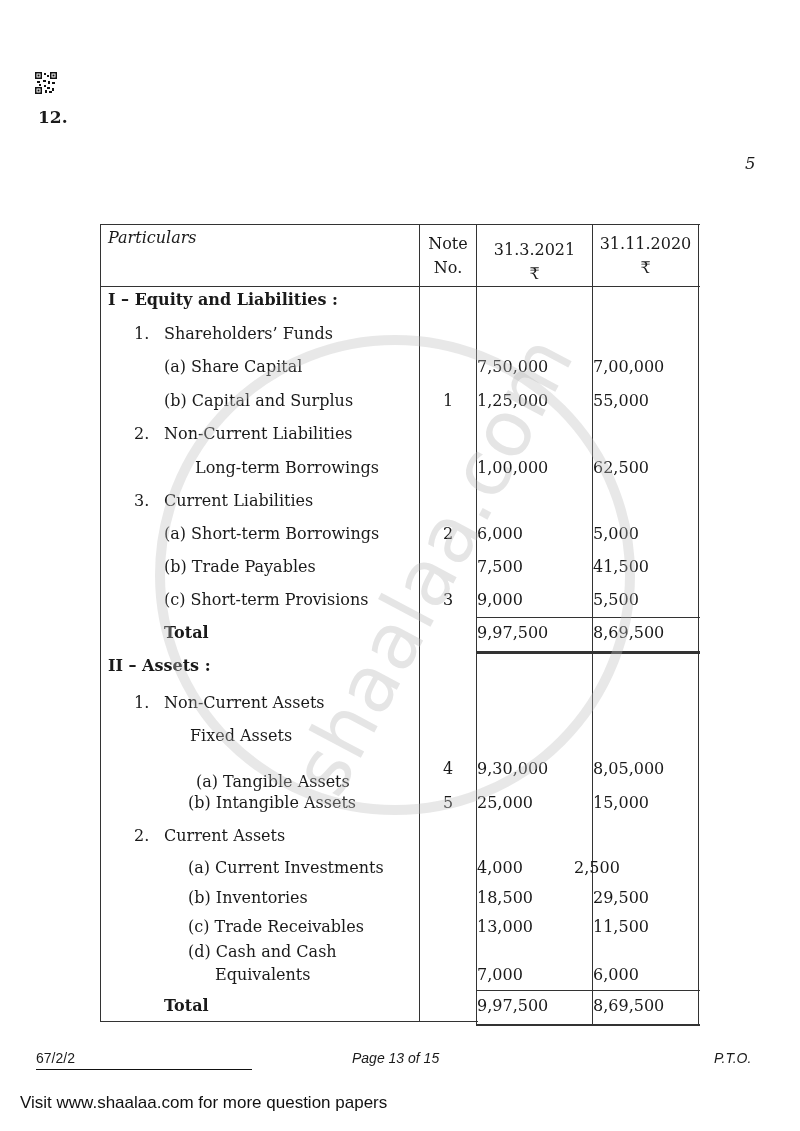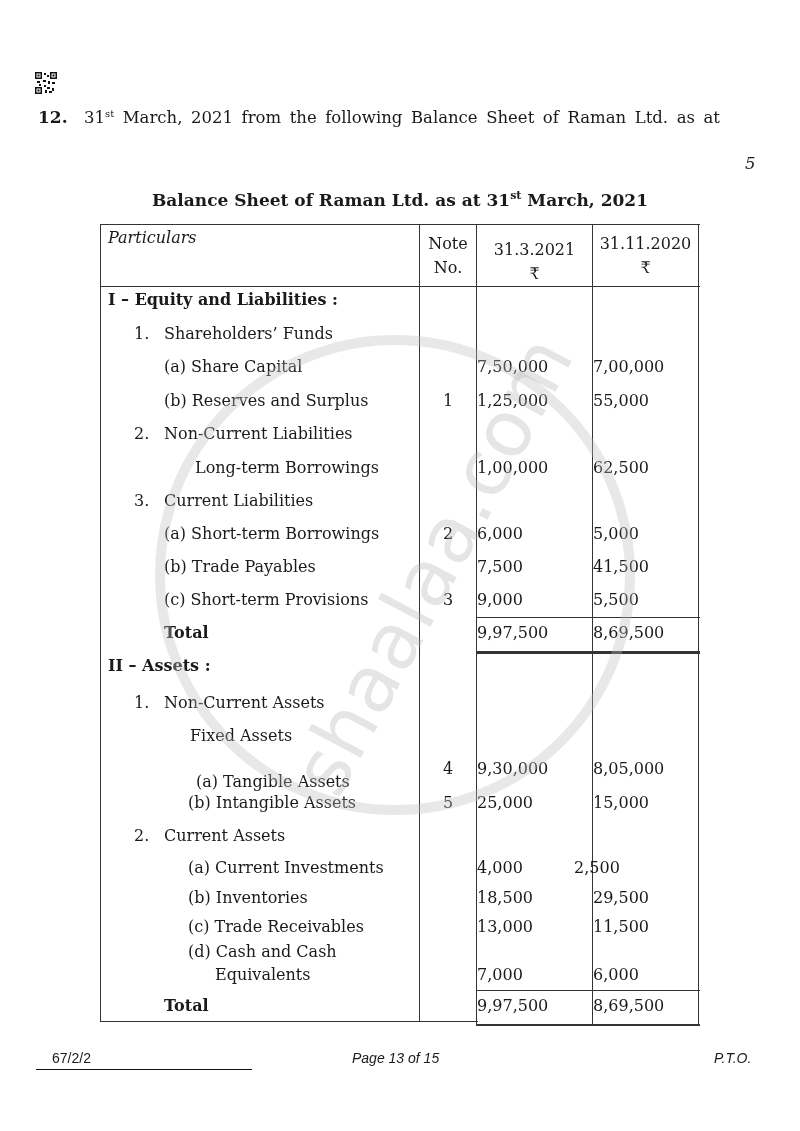--- a/index.html
+++ b/index.html
@@ -25,21 +25,21 @@
   .num { text-align: left; }
   .bold { font-weight: bold; }
   .center { text-align: center; }
 
   .watermark-ring { position: absolute; left: 155px; top: 335px; width: 480px; height: 480px;
                     border: 10px solid rgba(190,190,190,0.35); border-radius: 50%; box-sizing: border-box; pointer-events: none; }
   .watermark-text { position: absolute; left: 180px; top: 520px; font-family: "DejaVu Sans", sans-serif;
                     font-size: 78px; color: rgba(180,180,180,0.35); transform: rotate(-62deg); transform-origin: center;
                     pointer-events: none; letter-spacing: 1px; }
 
-  .footer-code { position: absolute; left: 36px; top: 1050px; font-family: "Liberation Sans", sans-serif; font-size: 14px; margin-left: 16px; }
+  .footer-code { position: absolute; left: 36px; top: 1050px; font-family: "Liberation Sans", sans-serif; font-size: 14px; }
   .footer-rule { position: absolute; left: 36px; top: 1069px; width: 216px; border-top: 1.5px solid #111; }
   .footer-page { position: absolute; left: 352px; top: 1050px; font-family: "Liberation Sans", sans-serif; font-size: 14px; font-style: italic; }
   .footer-pto { position: absolute; left: 714px; top: 1050px; font-family: "Liberation Sans", sans-serif; font-size: 14px; font-style: italic; }
   .visit { position: absolute; left: 20px; top: 1093px; font-family: "Liberation Sans", sans-serif; font-size: 17px; color: #111; }
 </style>
 </head>
 <body>
 
 <div class="page">
 
@@ -63,25 +63,23 @@
     <rect x="12" y="15" width="3" height="2" fill="#111"></rect>
       <rect x="17" y="16" width="2" height="3" fill="#111"></rect>
     <rect x="10" y="18" width="2" height="3" fill="#111"></rect>
       <rect x="14" y="19" width="3" height="2" fill="#111"></rect>
     <rect x="2" y="9" width="3" height="2" fill="#111"></rect>
       <rect x="4" y="12" width="2" height="2" fill="#111"></rect>
   </svg>
 
   <div class="q-num">12.</div>
   <div class="q-text">
-    <div style="text-align-last: justify;"><span>31</span><sup>st</sup><span> March, 2021 from the following Balance Sheet of Raman Ltd. as at</span></div>
   </div>
   <div class="marks">5</div>
 
-  <div class="bs-title"><span>Balance Sheet of Raman Ltd.  as at 31</span><sup>st</sup><span> March, 2021</span></div>
 
   <div class="tbl" id="tbl" style="height:802px;">
 
     <div class="hline" style="left:0; top:0; width:600px;"></div>
     <div class="hline" style="left:0; top:62px; width:600px;"></div>
     <div class="col-line" style="left:0; top:0; height:798px;"></div>
     <div class="col-line" style="left:319px; top:0; height:798px;"></div>
     <div class="col-line" style="left:376px; top:0; height:801px;"></div>
     <div class="col-line" style="left:492px; top:0; height:801px;"></div>
     <div class="col-line" style="left:598px; top:0; height:801px;"></div>
@@ -120,21 +118,21 @@
           <div class="cell num" style="left: 377px; width: 107px; top: 100px;"></div>
           <div class="cell num" style="left: 493px; width: 98px; top: 100px;"></div>
         </div>
         <div>
           <div class="cell" style="left: 64px; top: 133px;">(a) Share Capital</div>
           <div class="cell center" style="left: 320px; width: 56px; top: 133px;"></div>
           <div class="cell num" style="left: 377px; width: 107px; top: 133px;">7,50,000</div>
           <div class="cell num" style="left: 493px; width: 98px; top: 133px;">7,00,000</div>
         </div>
         <div>
-          <div class="cell" style="left: 64px; top: 167px;">(b) Reserves and Surplus</div>
+          <div class="cell" style="left: 64px; top: 167px;">(b) Capital and Surplus</div>
           <div class="cell center" style="left: 320px; width: 56px; top: 167px;">1</div>
           <div class="cell num" style="left: 377px; width: 107px; top: 167px;">1,25,000</div>
           <div class="cell num" style="left: 493px; width: 98px; top: 167px;">55,000</div>
         </div>
         <div>
           <div class="cell" style="left: 34px; top: 200px;">2.</div>
           <div class="cell" style="left: 64px; top: 200px;">Non-Current Liabilities</div>
           <div class="cell center" style="left: 320px; width: 56px; top: 200px;"></div>
           <div class="cell num" style="left: 377px; width: 107px; top: 200px;"></div>
           <div class="cell num" style="left: 493px; width: 98px; top: 200px;"></div>
@@ -248,13 +246,14 @@
       </div>
   </div>
 
   <div class="watermark-ring"></div>
   <div class="watermark-text">shaalaa.com</div>
 
   <div class="footer-code">67/2/2</div>
   <div class="footer-rule"></div>
   <div class="footer-page">Page 13 of 15</div>
   <div class="footer-pto">P.T.O.</div>
+  <div class="visit">Visit www.shaalaa.com for more question papers</div>
 </div>
 
 </body></html>

